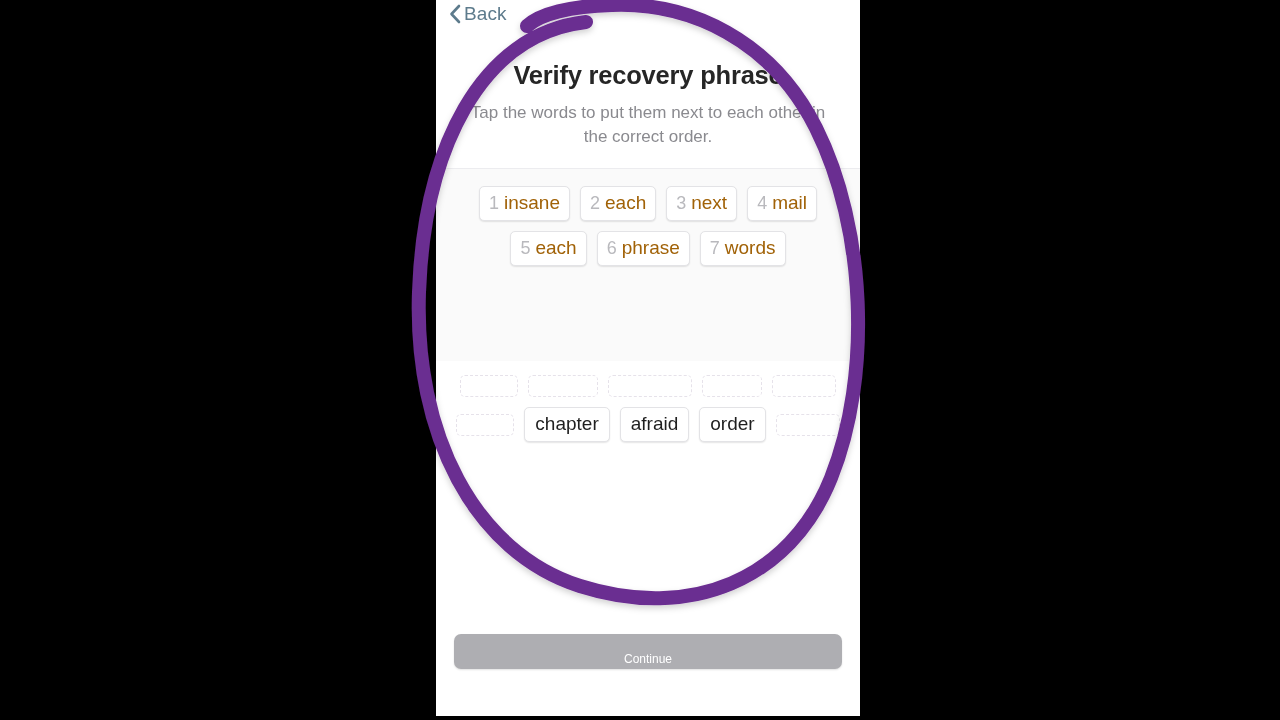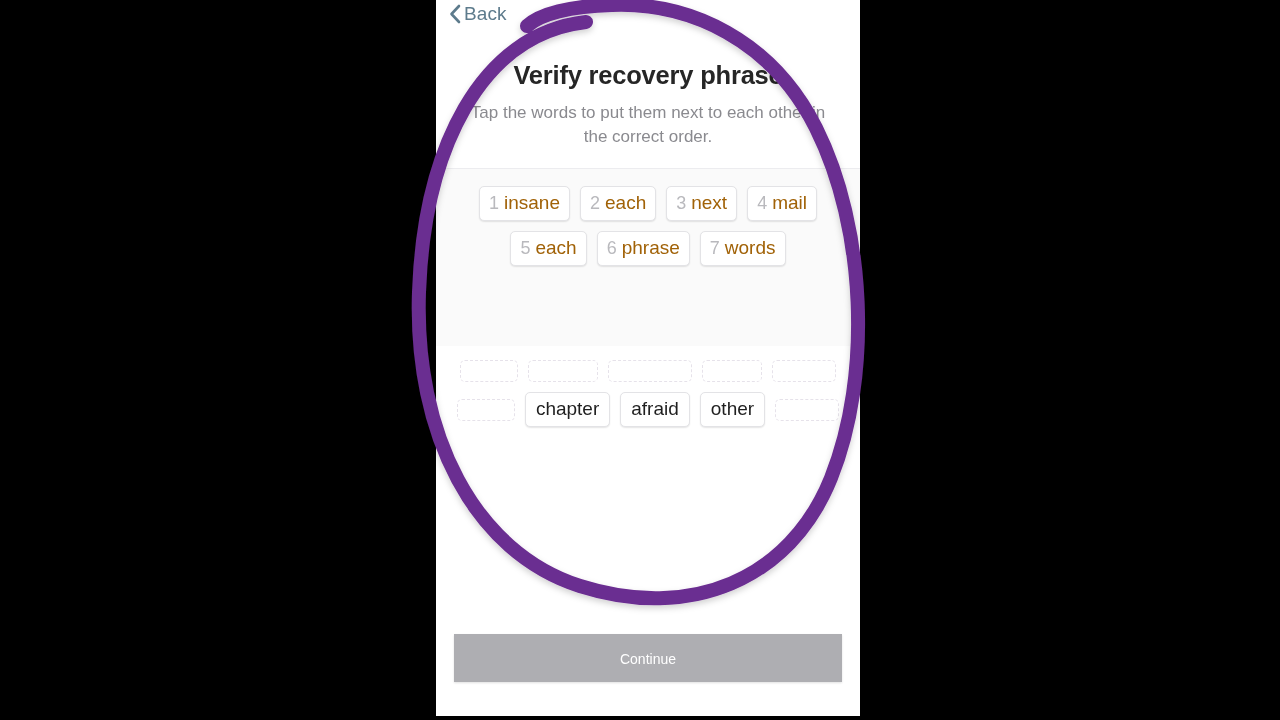--- a/index.html
+++ b/index.html
@@ -135,21 +135,21 @@
   .chip .idx {
     color: #b9b9bd;
     font-size: 18px;
   }
   .chip .word { color: #a16207; }
 
   
   .bank-region {
     position: absolute;
     left: 0;
-    top: 346px;
+    top: 361px;
     width: 424px;
     height: 250px;
     background: #ffffff;
     box-sizing: border-box;
     padding: 14px 12px 0 12px;
   }
   .bank-row {
     display: flex;
     justify-content: center;
     align-items: center;
@@ -177,26 +177,26 @@
     cursor: pointer;
     white-space: nowrap;
   }
 
   
   .continue-btn {
     position: absolute;
     left: 18px;
     top: 634px;
     width: 388px;
-    height: 48px;
+    height: 35px;
     border: none;
-    border-radius: 0;
+    border-radius: 7px;
     background: #aeaeb2;
     color: #ffffff;
-    font-size: 14px;
+    font-size: 12px;
     font-family: "Liberation Sans", sans-serif;
     line-height: 48px;
     text-align: center;
     cursor: default;
     box-shadow: 0 1px 2px rgba(0,0,0,0.12);
   }
 
   
   #annotation {
     position: absolute;
@@ -271,21 +271,21 @@
           <div class="slot" style="width: 56px;"></div>
           <div class="slot" style="width: 68px;"></div>
           <div class="slot" style="width: 82px;"></div>
           <div class="slot" style="width: 58px;"></div>
           <div class="slot" style="width: 62px;"></div>
         </div>
         <div class="bank-row">
           <div class="slot" style="width: 56px;"></div>
           <div class="bank-chip">chapter</div>
           <div class="bank-chip">afraid</div>
-          <div class="bank-chip">other</div>
+          <div class="bank-chip">order</div>
           <div class="slot" style="width: 62px;"></div>
         </div>
       </div>
 
     <button class="continue-btn" style="background: rgb(174, 174, 178);">Continue</button>
 
   </div>
 
   <svg id="annotation" viewBox="0 0 1280 720">
     <defs>

